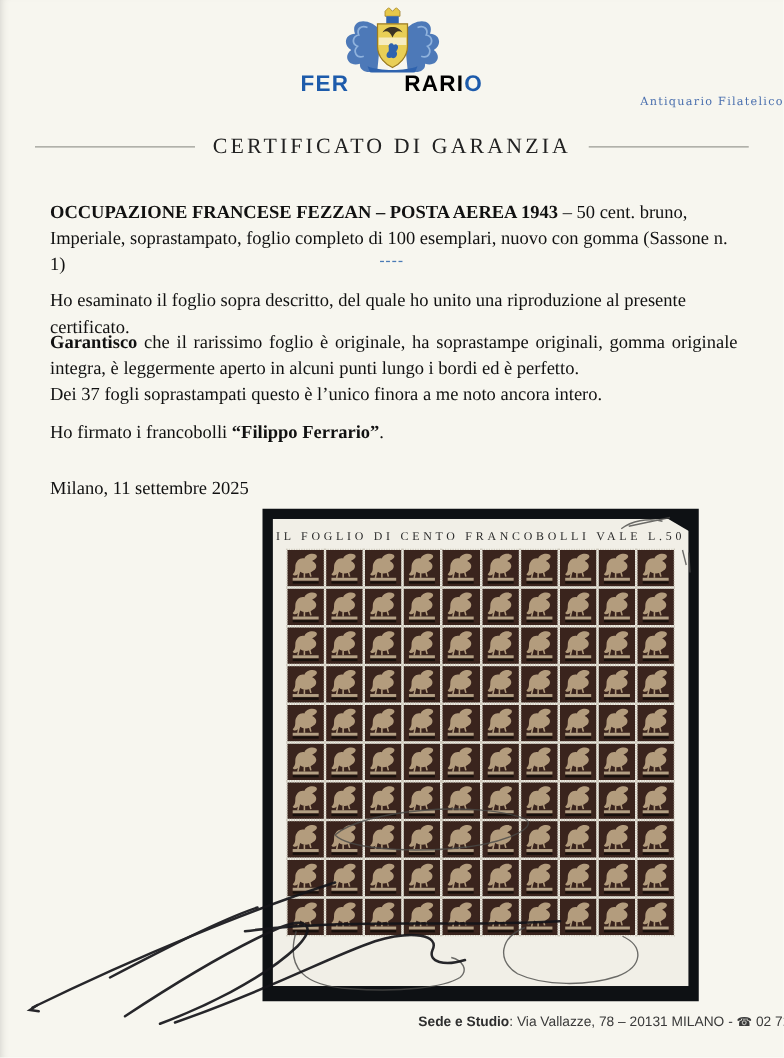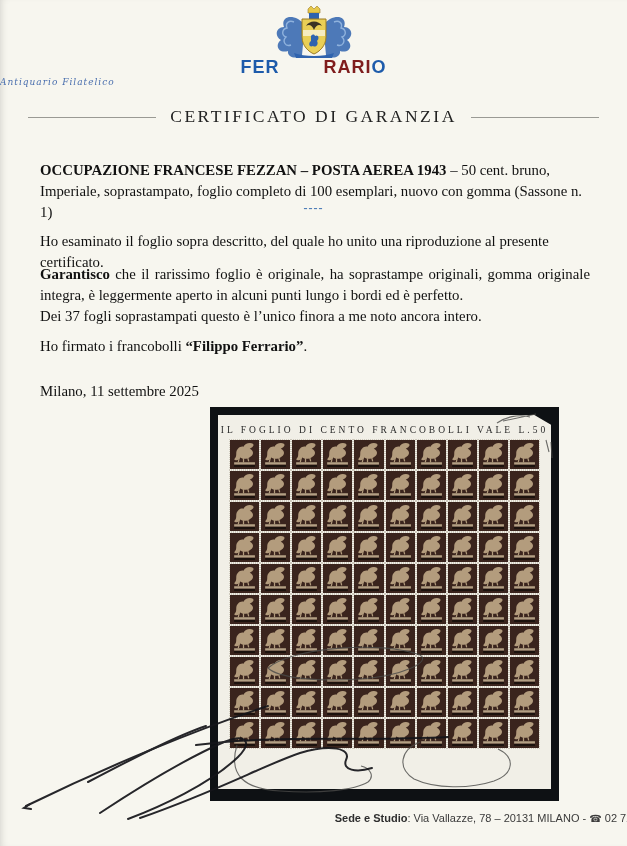--- a/index.html
+++ b/index.html
@@ -15,24 +15,24 @@
     box-shadow:inset 6px 0 8px -6px rgba(0,0,0,.18);
   }
   
   .crest{position:absolute;top:6px;left:50%;transform:translateX(-50%);}
   .wordmark{
     position:absolute;top:57px;left:0;width:100%;text-align:center;
     font-family:"Liberation Sans", sans-serif;
     font-weight:bold;font-size:18px;letter-spacing:1px;
   }
   .wm-blue{color:#1d5bab;}
-  .wm-gold{color:#7f1d1d;padding-left:44px;}
+  .wm-gold{color:#000000;padding-left:44px;}
   .tagline{
-    position:absolute;top:77px;left:0;width:100%;text-align:left;
-    font-family:"DejaVu Serif", serif;font-style:italic;
+    position:absolute;top:77px;left:0;width:100%;text-align:right;
+    font-family:"DejaVu Serif", serif;
     font-size:9px;color:#4a6fae;letter-spacing:1px;
   }
   
   .title-row{
     position:absolute;top:106px;left:28px;width:571px;
     display:flex;align-items:center;justify-content:center;gap:14px;
   }
   .title-line{flex:1;height:1px;background:#9a9a94;margin-top:2px;}
   .cert-title{
     font-family:"Liberation Serif", serif;

